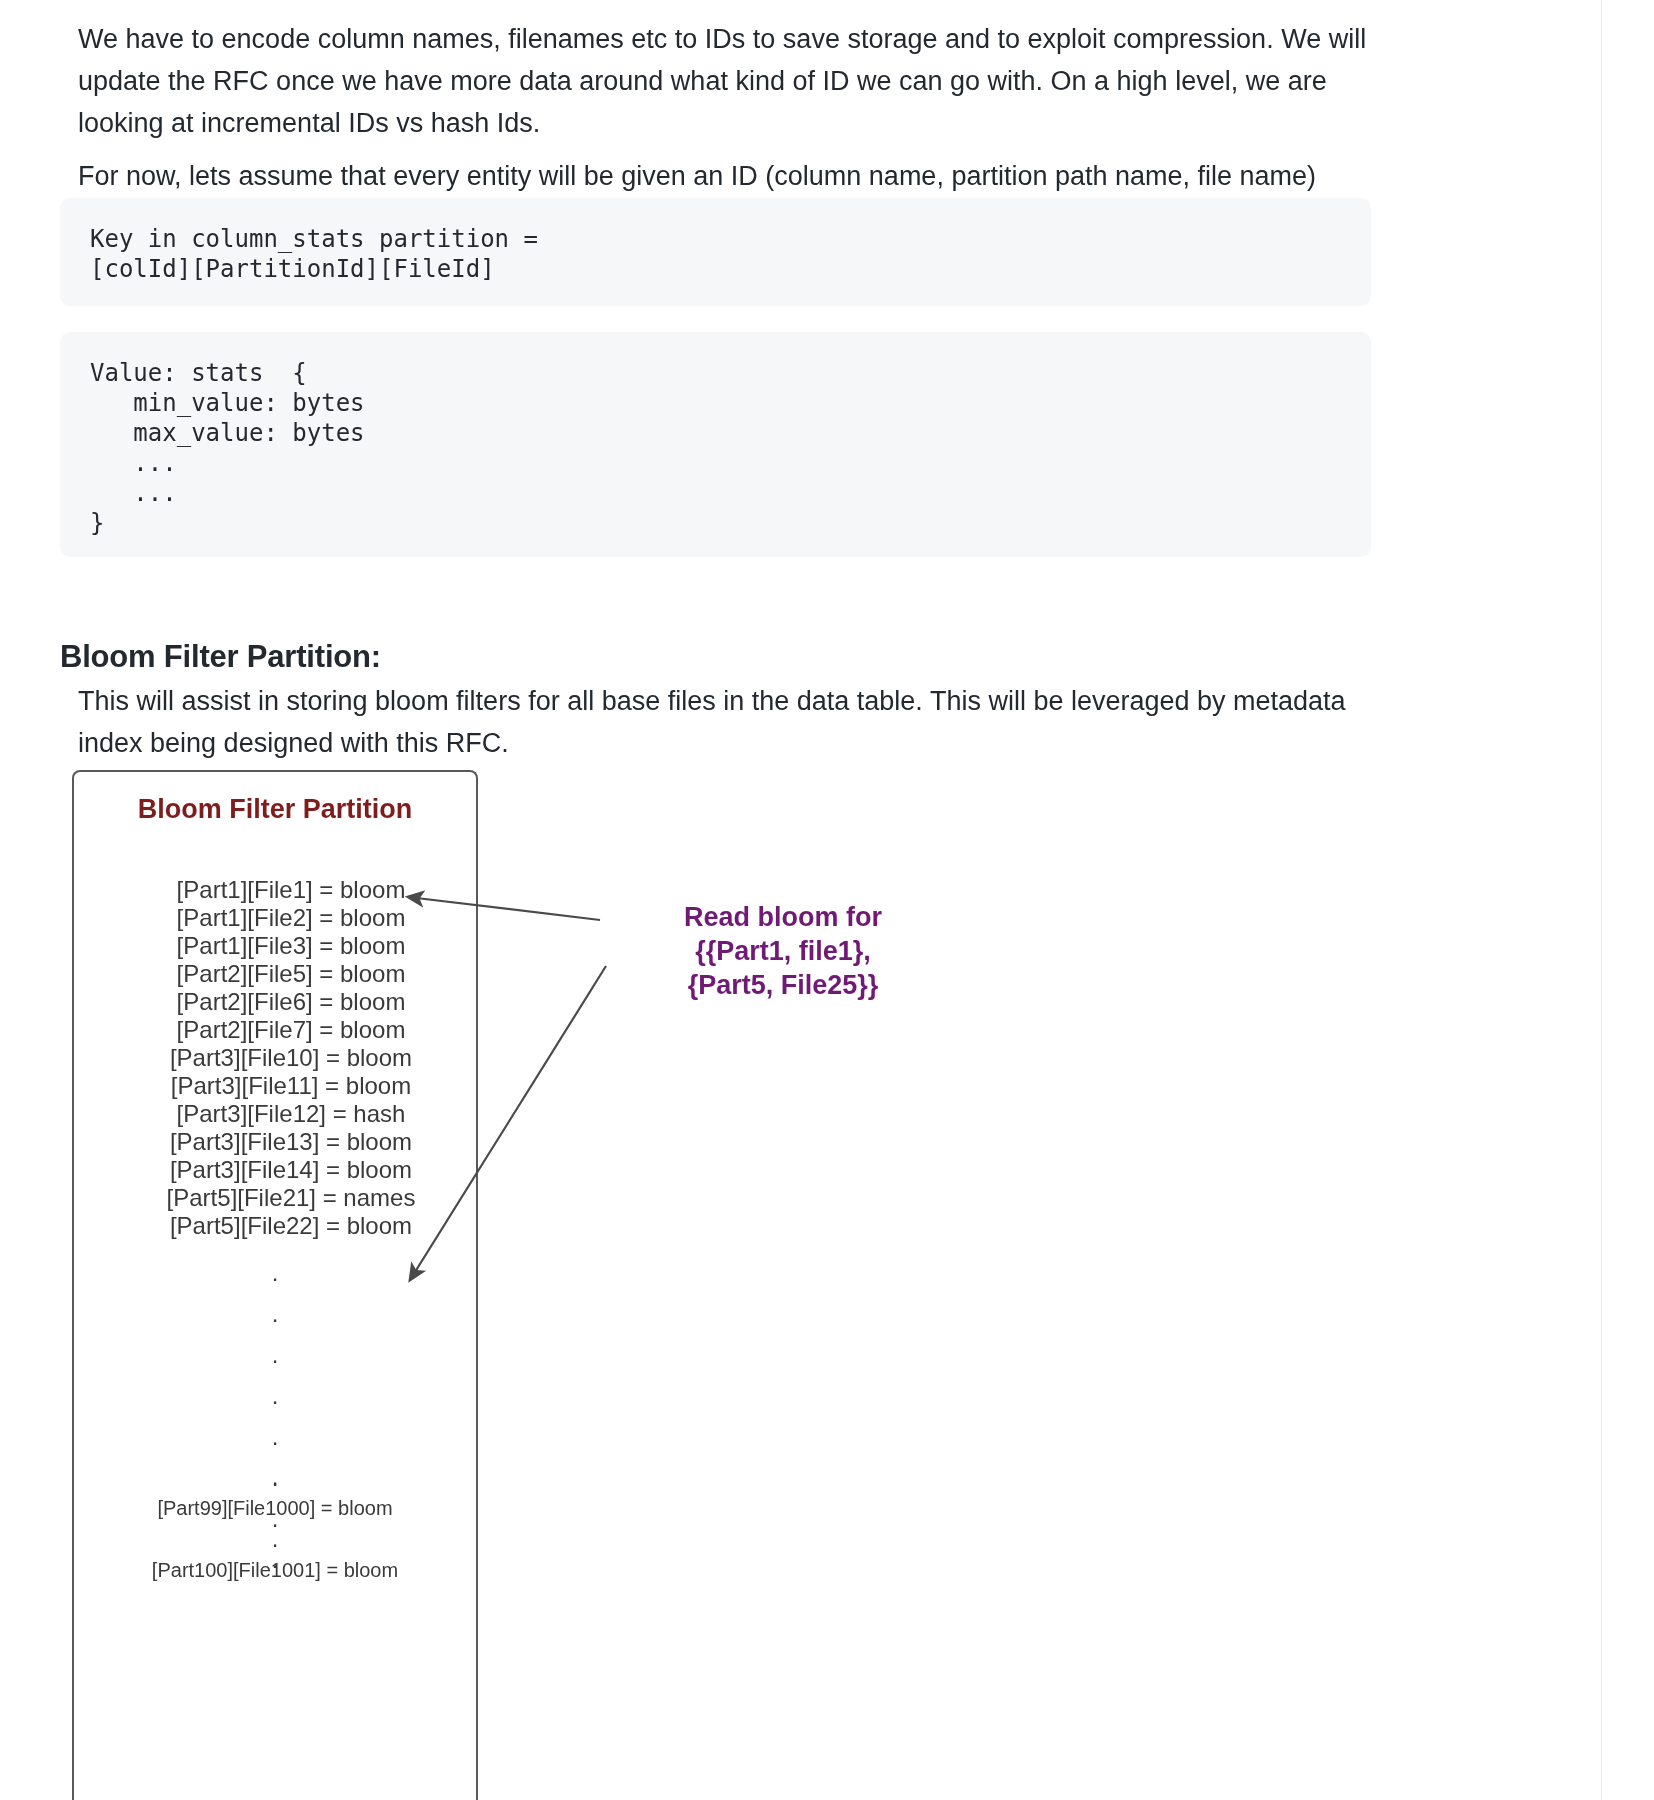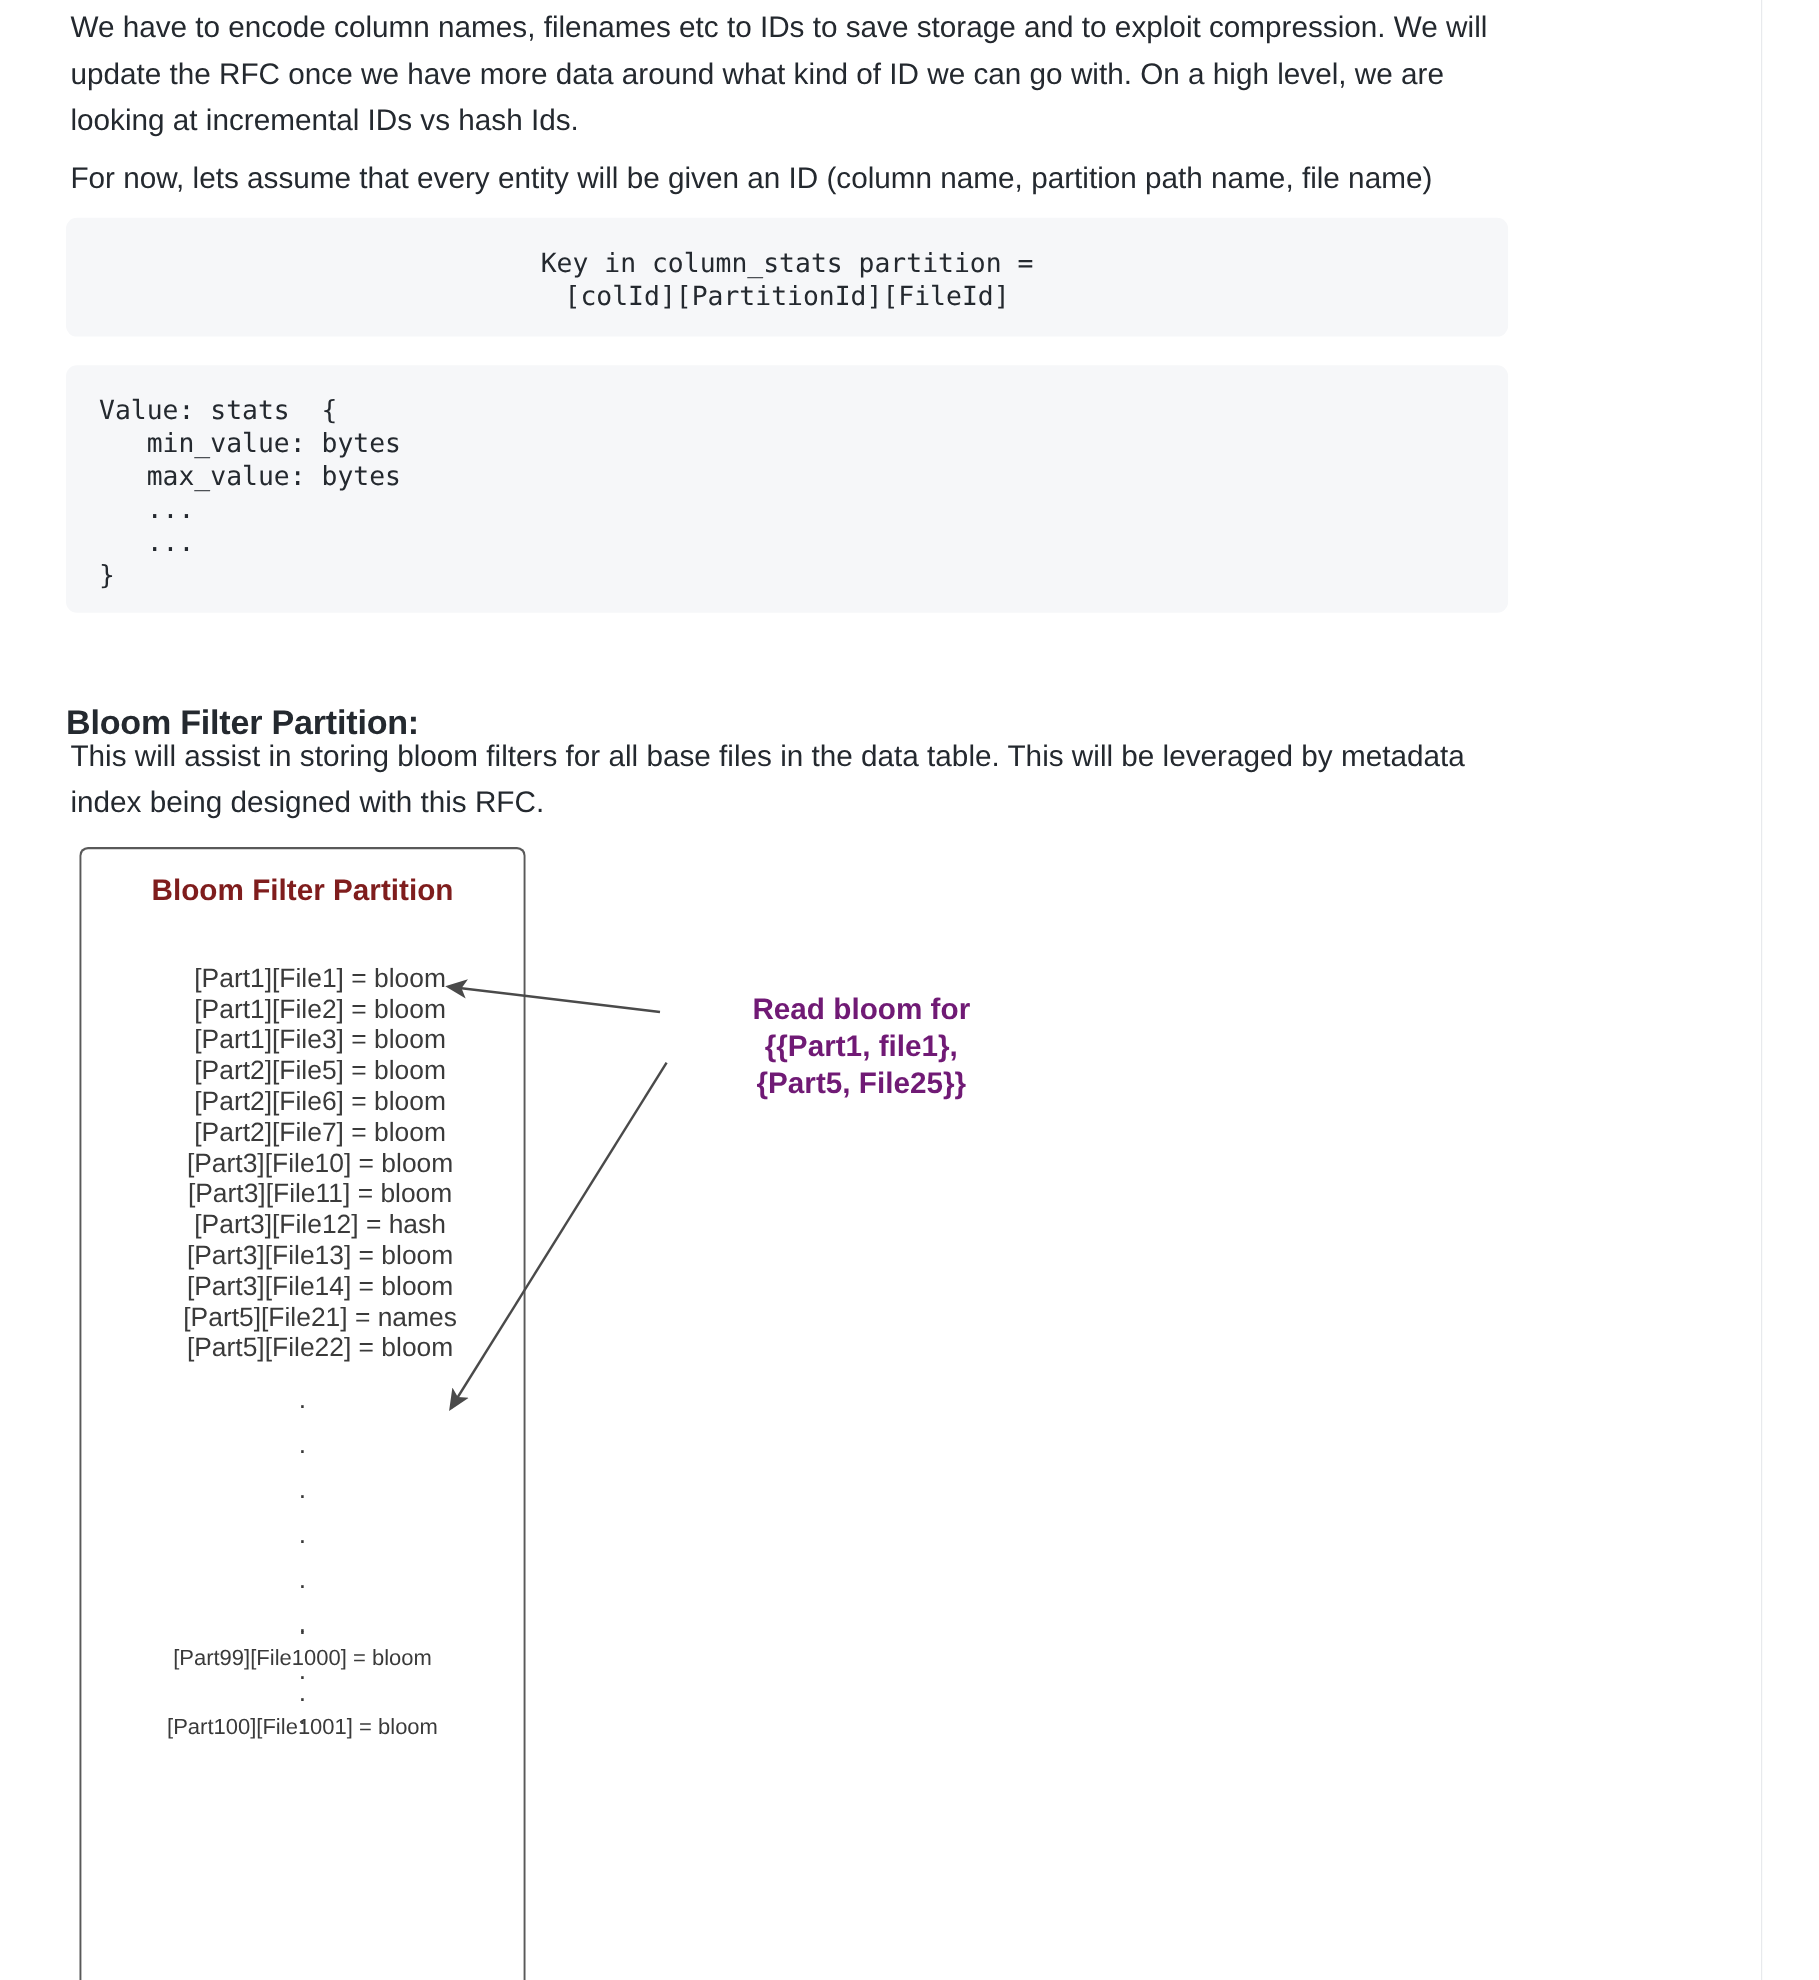--- a/index.html
+++ b/index.html
@@ -31,21 +31,21 @@
     left: 0;
     top: 0;
     width: 1601px;
     padding: 0;
   }
 
   .para {
     font-size: 27px;
     line-height: 42px;
     color: #24292f;
-    margin: 4px;
+    margin: 18px;
     padding: 0;
   }
 
   #p-intro {
     position: absolute;
     left: 60px;
     top: 0px;
     width: 1310px;
   }
   #p-assume {
@@ -69,21 +69,20 @@
     line-height: 30px;
     color: #24292f;
     white-space: pre;
   }
 
   #code-key {
     left: 60px;
     top: 198px;
     width: 1311px;
     height: 108px;
-    text-align: center;
   }
   #code-value {
     left: 60px;
     top: 332px;
     width: 1311px;
     height: 225px;
   }
 
   #h-bloom {
     position: absolute;

